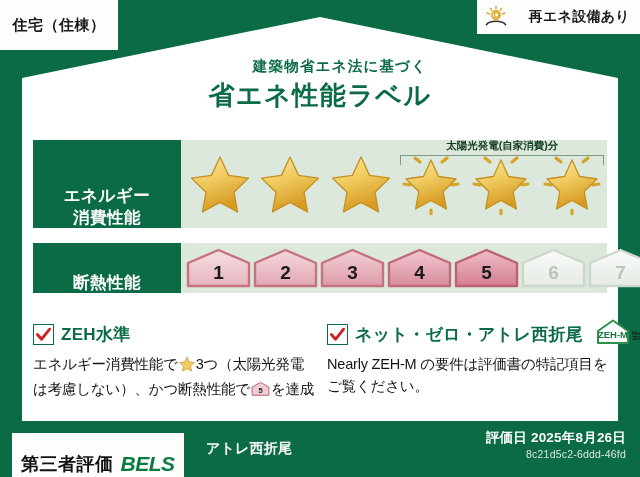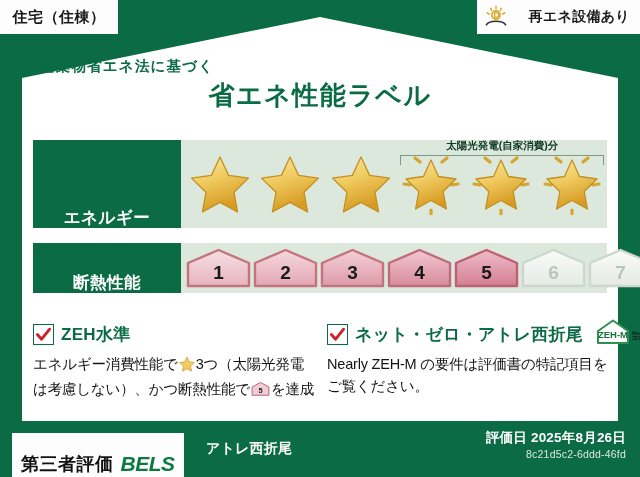--- a/index.html
+++ b/index.html
@@ -12,37 +12,37 @@
 
   
   .house-shape{
     position:absolute;left:22px;top:17px;width:596px;height:404px;
     background:#ffffff;
     clip-path:polygon(0% 15.1%, 50% 0%, 100% 15.1%, 100% 100%, 0% 100%);
   }
 
   
   .tag-dwelling{
-    position:absolute;left:0;top:0;width:118px;height:34px;
+    position:absolute;left:0;top:0;width:118px;height:50px;
     background:#fdfdfd;display:flex;align-items:center;justify-content:center;
     color:#1a1a1a;font-size:15px;font-weight:700;letter-spacing:.5px;
     z-index:6;
   }
   
   .tag-renew{
     position:absolute;right:0;top:0;height:34px;
     background:#fdfdfd;display:flex;align-items:center;gap:20px;
     padding:0 10px 0 6px;z-index:6;
   }
   .tag-renew .rtxt{color:#1a1a1a;font-size:14px;font-weight:700;letter-spacing:.3px;}
   .sun-ico{width:26px;height:24px;display:block;}
 
   
   .h-sub{
-    position:absolute;left:0;right:0;top:57px;text-align:left;
+    position:absolute;left:0;right:0;top:57px;text-align:center;
     color:#0a6b45;font-size:14.5px;font-weight:700;letter-spacing:1.2px;z-index:4;padding-left:40px;
   }
   .h-main{
     position:absolute;left:0;right:0;top:78px;text-align:center;
     color:#0a6b45;font-size:26px;font-weight:700;letter-spacing:1.5px;z-index:4;
   }
 
   
   .row{position:absolute;left:33px;width:574px;display:flex;align-items:stretch;z-index:5;}
   .row-energy{top:140px;height:88px;}
@@ -151,20 +151,21 @@
     </span>
     <span class="rtxt">再エネ設備あり</span>
   </div>
 
   <div class="h-sub">建築物省エネ法に基づく</div>
   <div class="h-main">省エネ性能ラベル</div>
 
   <div class="row row-energy">
     <div class="rowlabel">
       <span>エネルギー</span>
+      <span>消費性能</span>
     </div>
     <div class="rowbody">
 
       <div class="solar-wrap">
         <div class="solar-cap">太陽光発電(自家消費)分</div>
         <div class="solar-bracket"></div>
       </div>
 
       <div class="stars">
         <div class="starcell">

